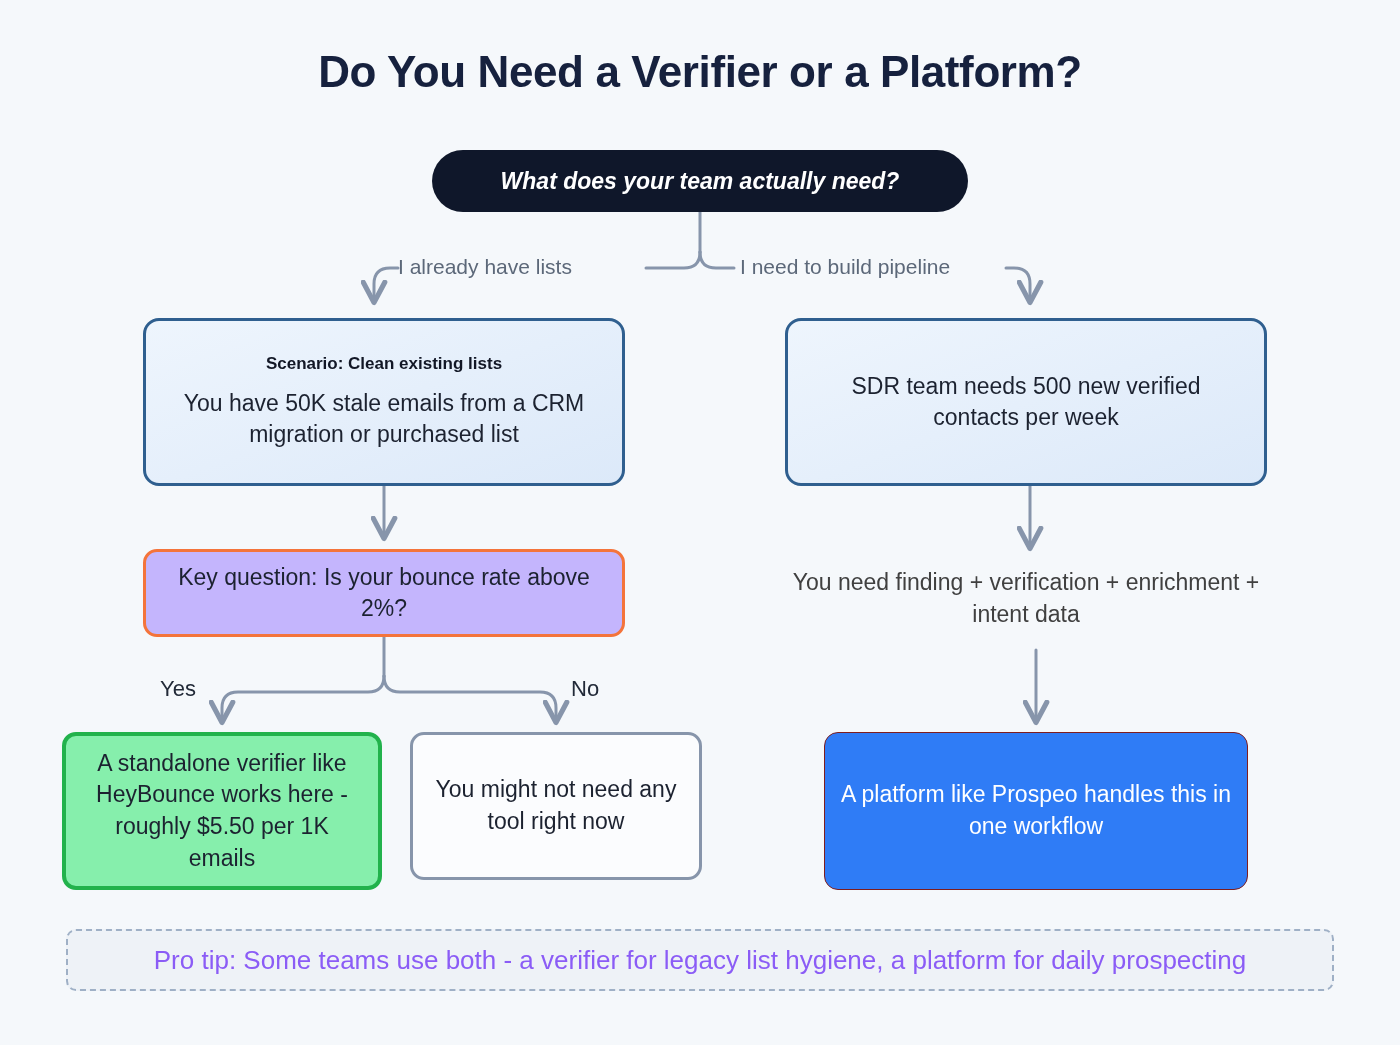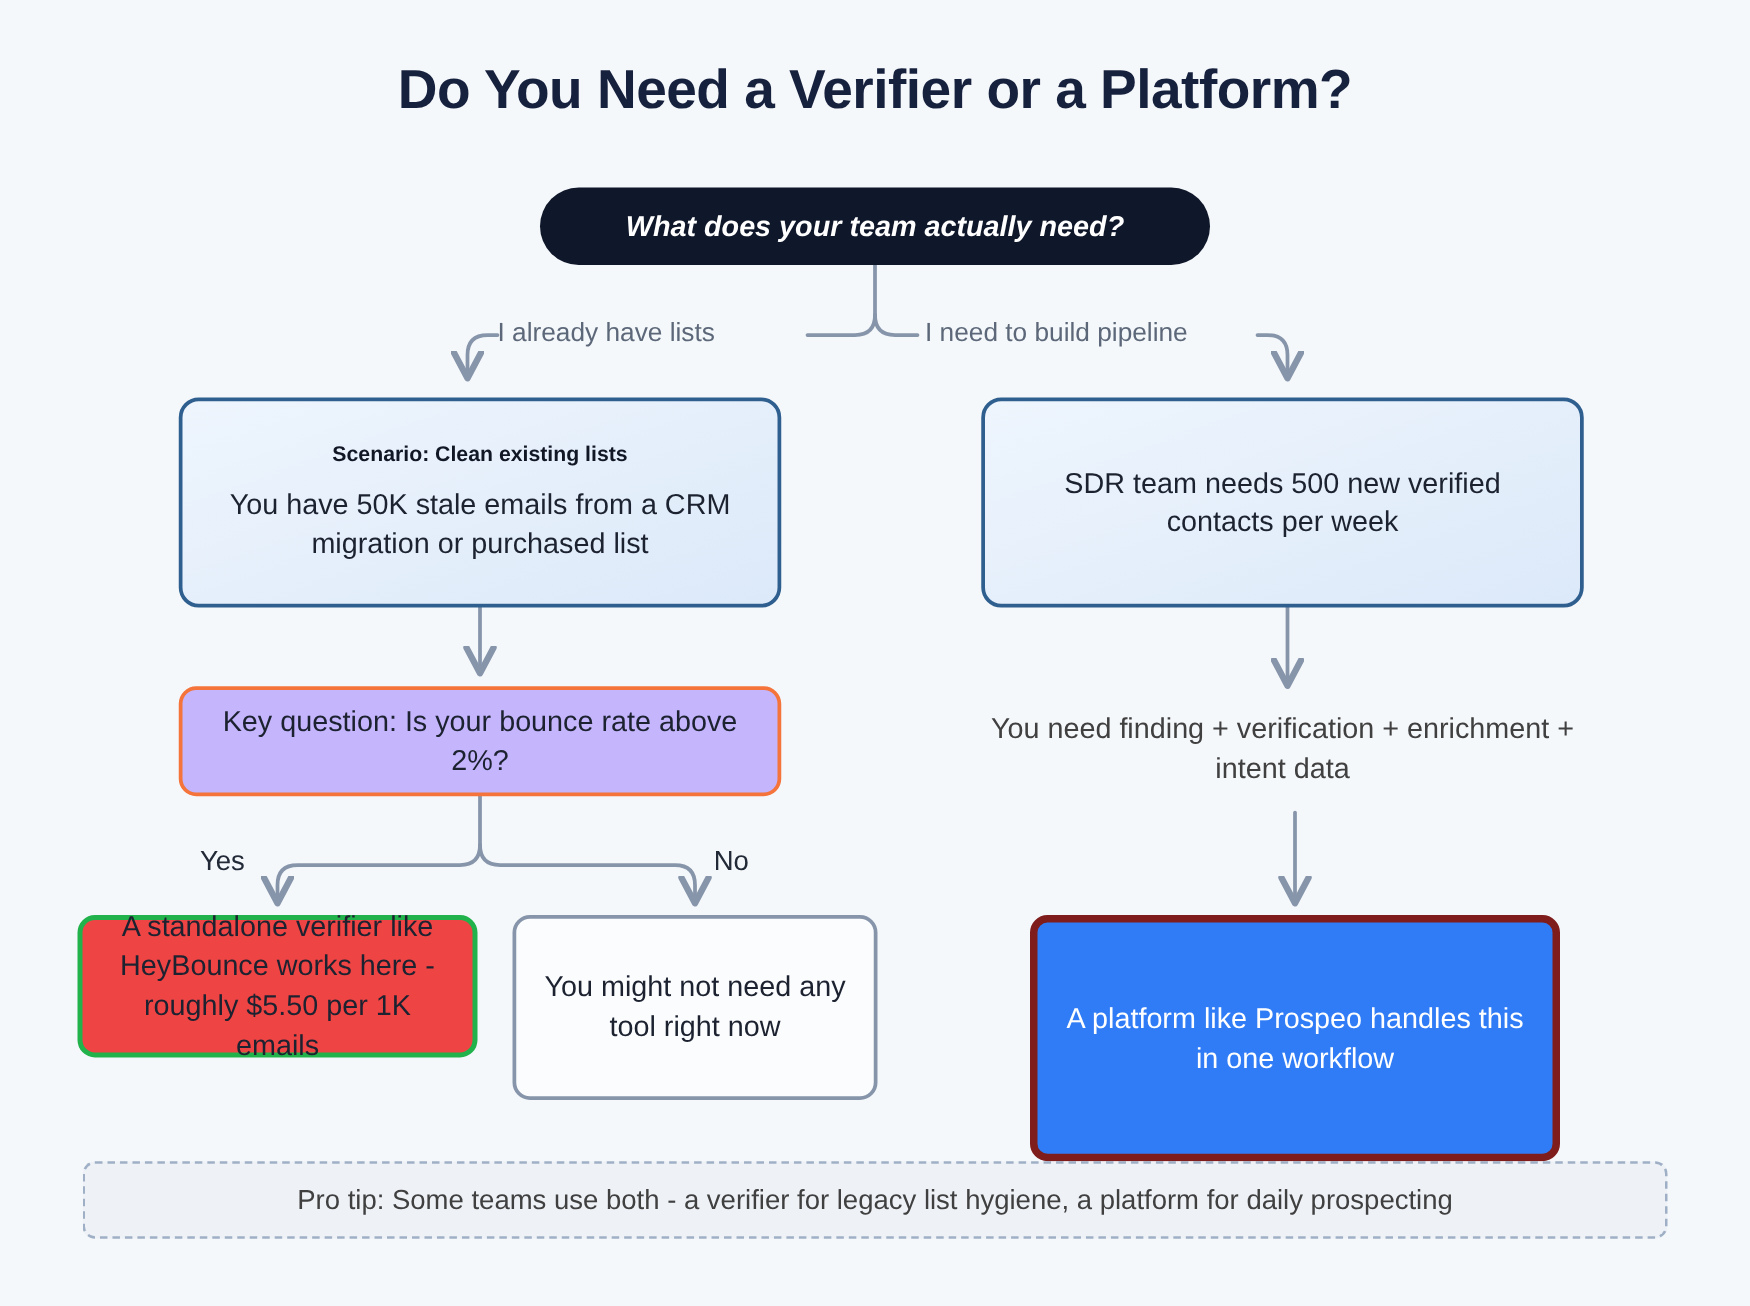--- a/index.html
+++ b/index.html
@@ -121,40 +121,40 @@
   .outcome-box {
     border-radius: 14px;
     font-size: 23px;
     line-height: 1.38;
     padding: 8px 16px;
   }
   #outcome-green {
     left: 62px;
     top: 732px;
     width: 320px;
-    height: 114px;
+    height: 158px;
     border: 4px solid #22b24c;
-    background: #ef4444;
+    background: #86efac;
     color: #1c2230;
   }
   #outcome-gray {
     left: 410px;
     top: 732px;
     width: 292px;
     height: 148px;
     border: 3px solid #8795ab;
     background: #fbfcfe;
     color: #1c2230;
   }
   #outcome-blue {
     left: 824px;
     top: 732px;
     width: 424px;
-    height: 197px;
-    border: 6px solid #7f1d1d;
+    height: 158px;
+    border: 1px solid #7f1d1d;
     background: #2f7cf6;
     color: #ffffff;
   }
 
   
   .edge-label {
     position: absolute;
     font-size: 21px;
     color: #5c6879;
     white-space: nowrap;
@@ -177,22 +177,22 @@
     top: 929px;
     width: 1268px;
     height: 62px;
     box-sizing: border-box;
     border: 2px dashed #9fb0c6;
     border-radius: 10px;
     background: #eef2f7;
     display: flex;
     align-items: center;
     justify-content: center;
-    font-size: 22px;
-    color: #404040;
+    font-size: 26px;
+    color: #8b5cf6;
   }
 </style>
 </head>
 <body>
 
 <div id="canvas">
 
   <div id="page-title">Do You Need a Verifier or a Platform?</div>
 
   <svg id="connectors" viewBox="0 0 1400 1045" width="1400" height="1045">

